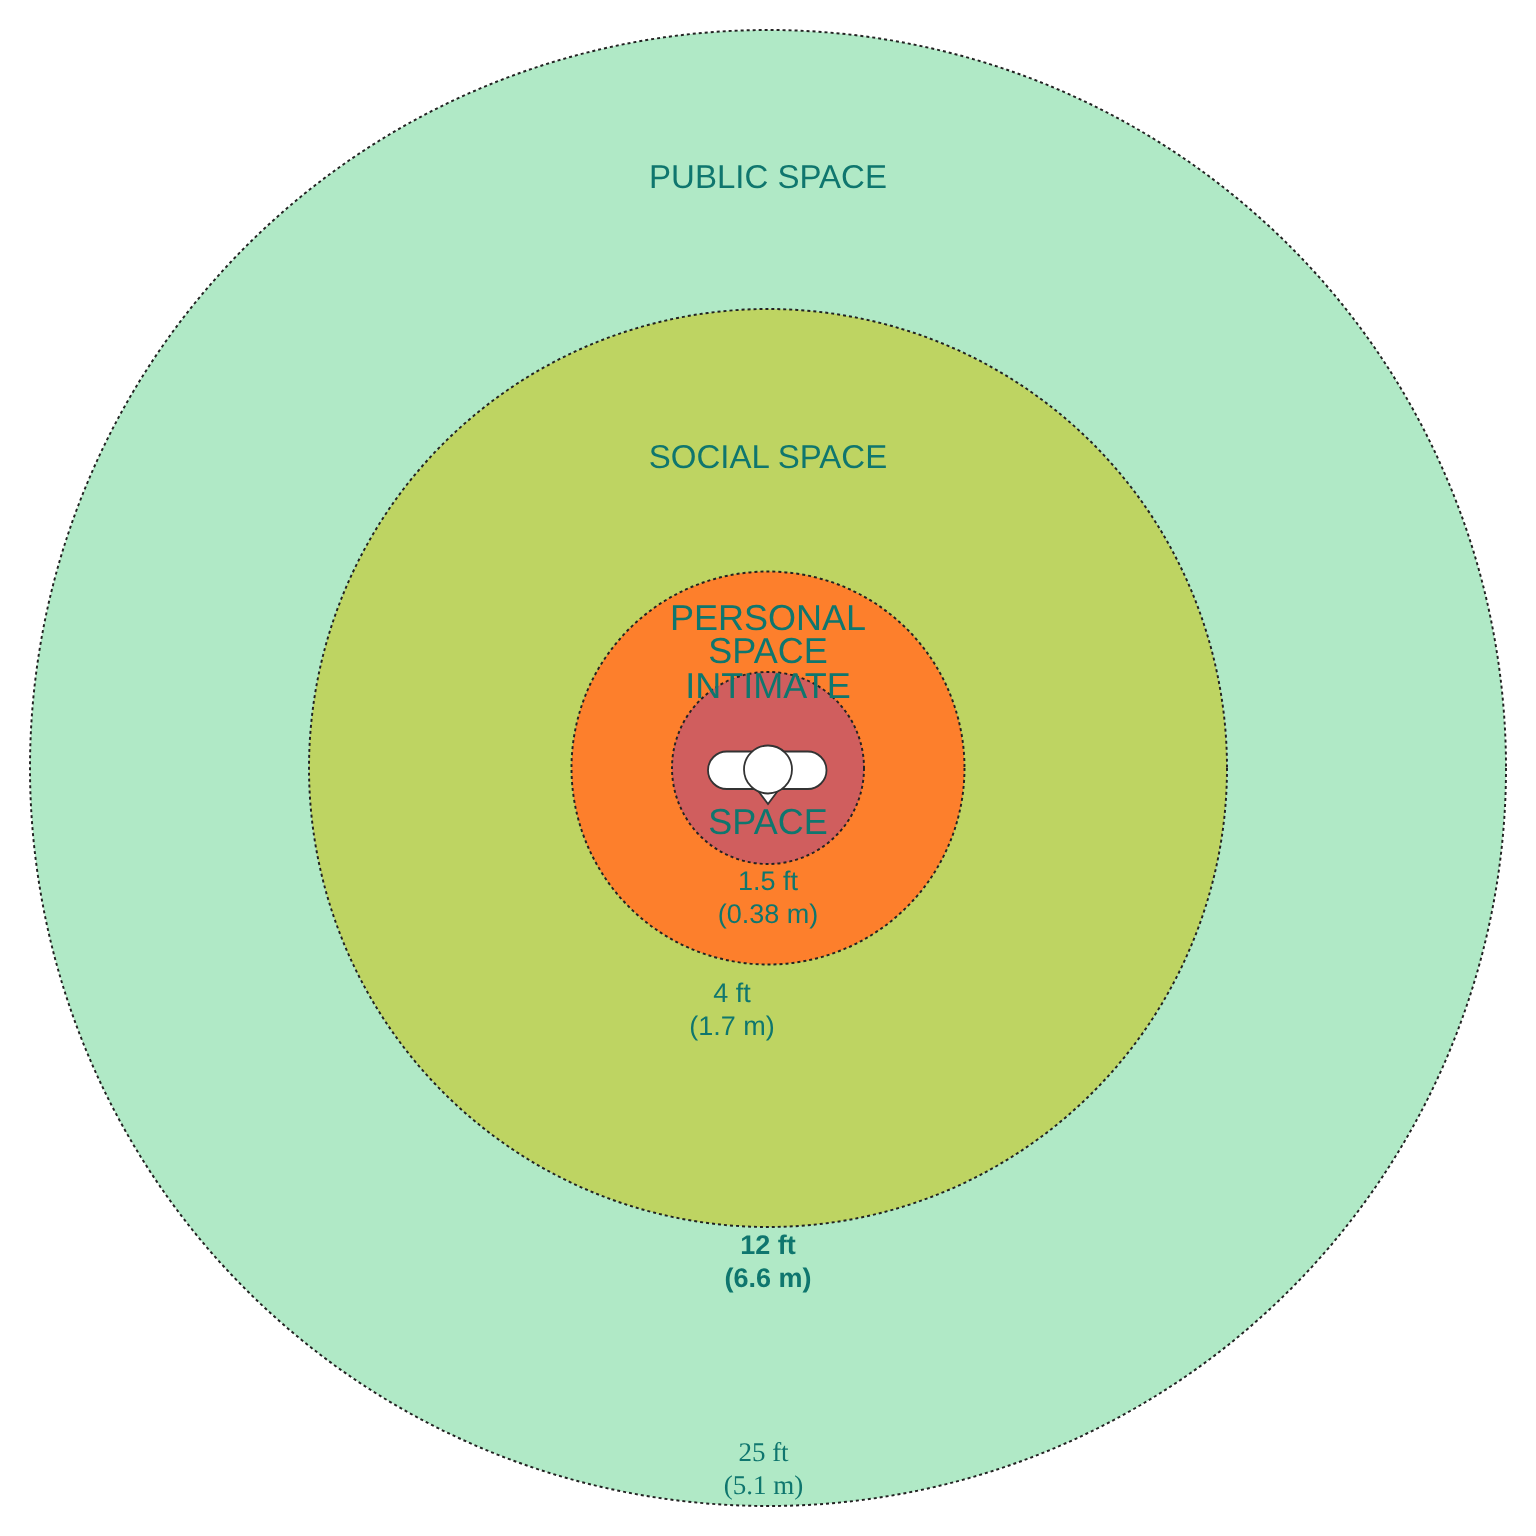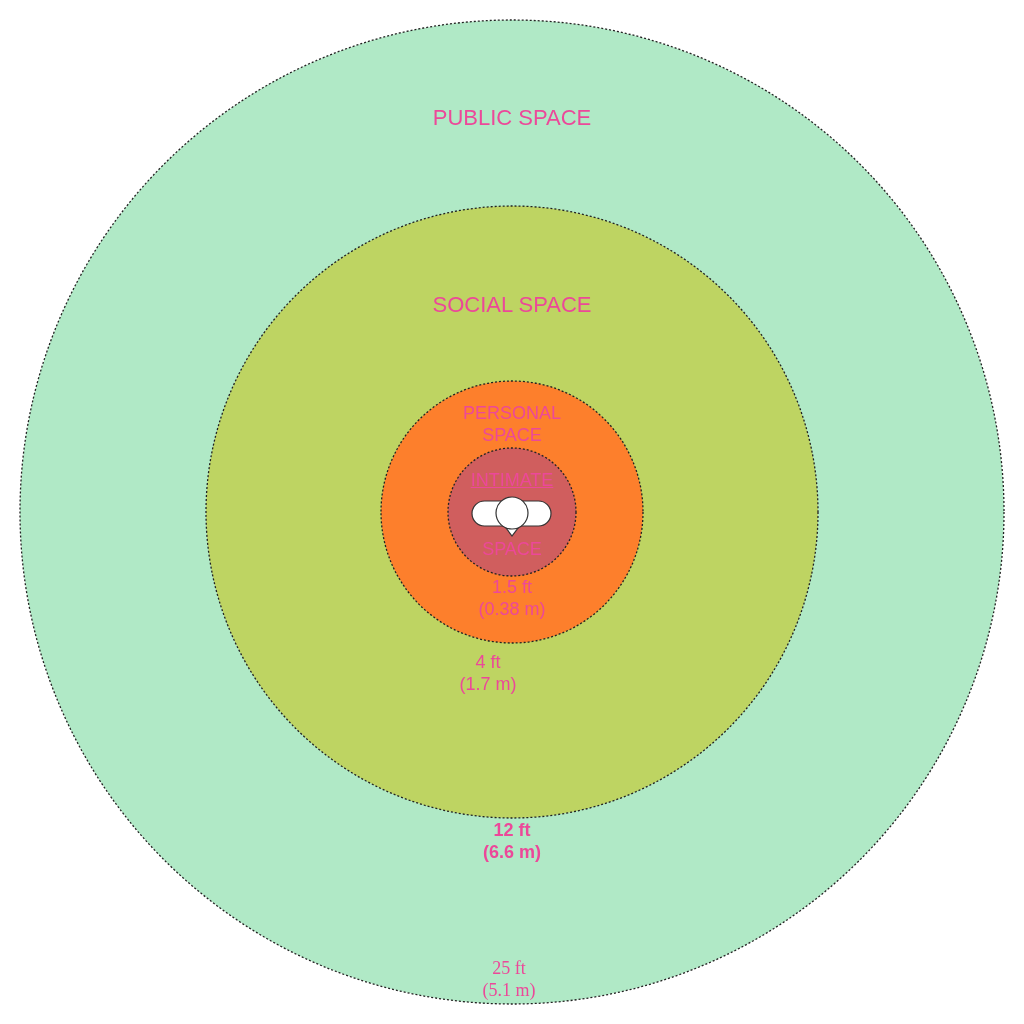--- a/index.html
+++ b/index.html
@@ -1,22 +1,22 @@
 <!DOCTYPE html>
 <html><head>
 <meta charset="utf-8">
 <style>
   html, body { margin: 0; padding: 0; background: #ffffff; }
   body { width: 1024px; height: 1024px; overflow: hidden; position: relative;
          font-family: "Liberation Sans", "DejaVu Sans", sans-serif; }
   svg { position: absolute; left: 0; top: 0; }
-  .lbl { position: absolute; text-align: center; color: #ec4899; white-space: nowrap;
+  .lbl { position: absolute; text-align: center; color: #0f766e; white-space: nowrap;
          transform: translateX(-50%); line-height: 22px; }
   .zone-title { font-size: 22px; }
-  .small-title { font-size: 18px; line-height: 22px; }
+  .small-title { font-size: 24px; line-height: 22px; }
   .dist { font-size: 18px; line-height: 22px; }
 </style>
 </head>
 <body>
 
 <svg width="1024" height="1024" viewBox="0 0 1024 1024">
   <circle cx="512" cy="512" r="492" fill="#b0e9c6" stroke="#222" stroke-width="1.3" stroke-dasharray="2,2"></circle>
   <circle cx="512" cy="512" r="306" fill="#bed462" stroke="#222" stroke-width="1.3" stroke-dasharray="2,2"></circle>
   <circle cx="512" cy="512" r="131" fill="#fd7f2c" stroke="#222" stroke-width="1.3" stroke-dasharray="2,2"></circle>
   <circle cx="512" cy="512" r="64" fill="#d05e5e" stroke="#222" stroke-width="1.3" stroke-dasharray="2,2"></circle>
@@ -29,21 +29,21 @@
 </svg>
 
 <div class="lbl zone-title" style="left:512px; top:107px;">PUBLIC SPACE</div>
 <div class="lbl zone-title" style="left:512px; top:294px;">SOCIAL SPACE</div>
 
 <div class="lbl small-title" style="left:512px; top:402px;">
   <div>PERSONAL</div>
   <div>SPACE</div>
 </div>
 
-<div class="lbl small-title" style="left:512px; top:469px;text-decoration:underline;">INTIMATE</div>
+<div class="lbl small-title" style="left:512px; top:447px;">INTIMATE</div>
 <div class="lbl small-title" style="left:512px; top:538px;">SPACE</div>
 
 <div class="lbl dist" style="left:512px; top:576px;">
   <div>1.5 ft</div>
   <div>(0.38 m)</div>
 </div>
 
 <div class="lbl dist" style="left:488px; top:651px;text-align:center;">
   <div>4 ft</div>
   <div>(1.7 m)</div>

